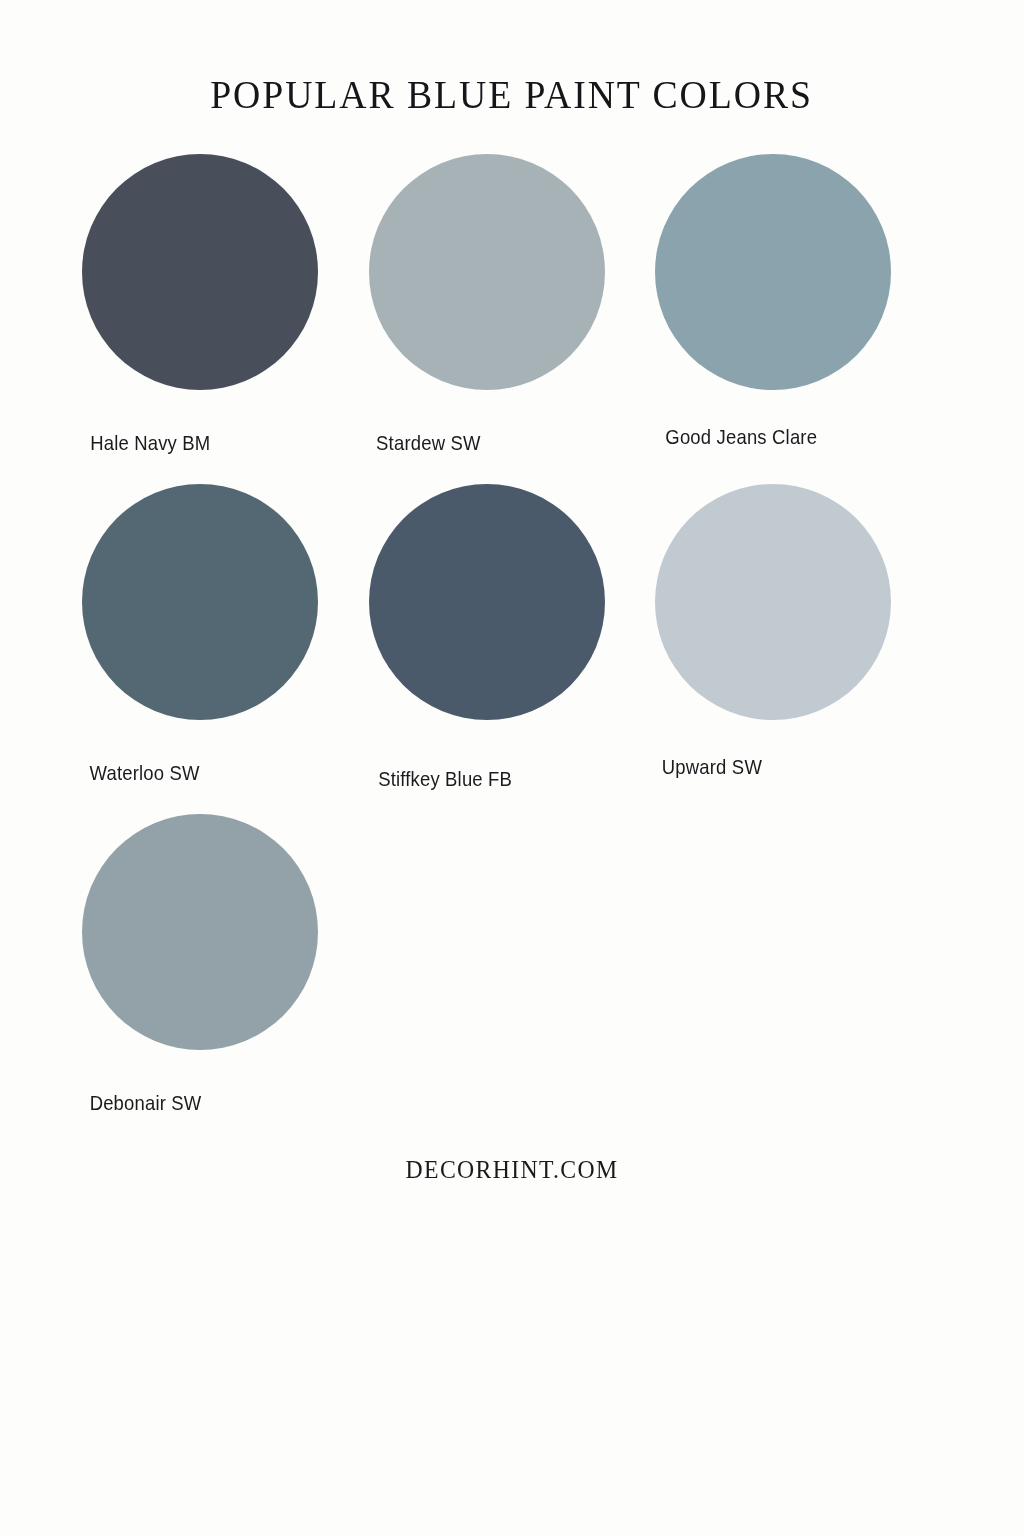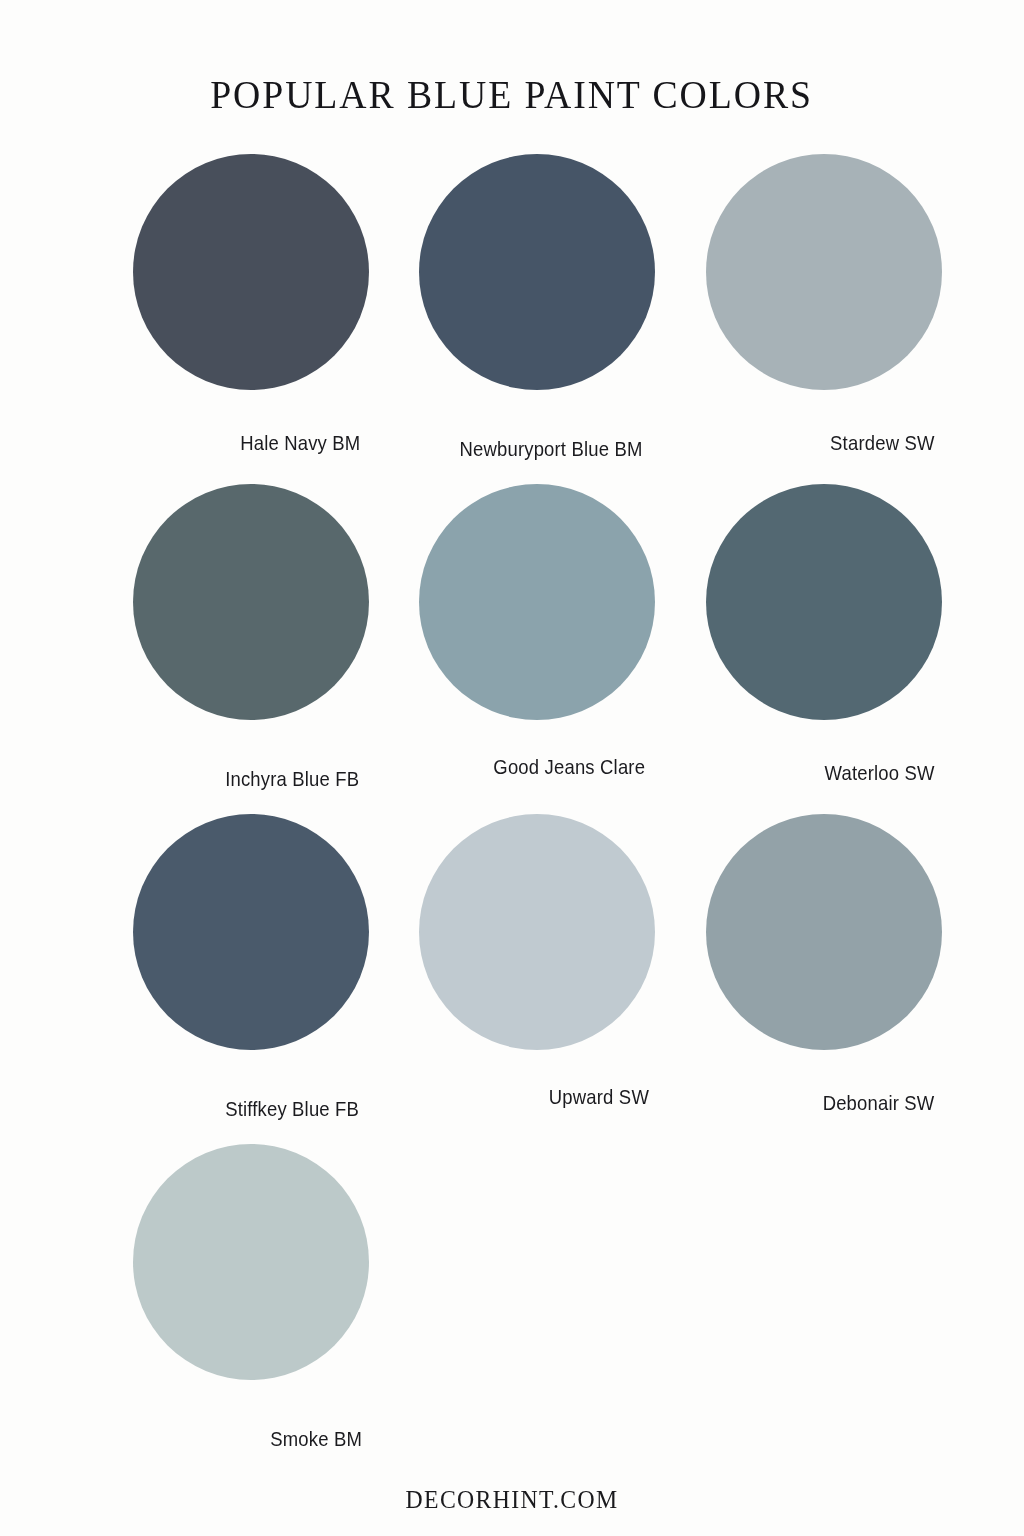--- a/index.html
+++ b/index.html
@@ -45,21 +45,21 @@
     display: grid;
     grid-template-columns: repeat(3, 1fr);
     grid-auto-rows: 330px;
     justify-items: center;
   }
 
   .swatch {
     width: 100%;
     display: flex;
     flex-direction: column;
-    align-items: flex-end;
+    align-items: flex-start;
   }
 
   .swatch-dot {
     width: 236px;
     height: 236px;
     border-radius: 50%;
     flex: 0 0 auto;
   }
 
   .swatch-label {
@@ -96,31 +96,23 @@
 
 <div class="poster">
 
   <h1 class="poster-title">POPULAR BLUE PAINT COLORS</h1>
 
   <div class="swatch-grid">
       <div class="swatch col-1">
         <div class="swatch-dot" style="background: rgb(72, 79, 91);"></div>
         <div class="swatch-label">Hale Navy BM</div>
       </div>
-      <div class="swatch col-2">
-        <div class="swatch-dot" style="background: rgb(70, 85, 103);"></div>
-        <div class="swatch-label">Newburyport Blue BM</div>
-      </div>
       <div class="swatch col-1">
         <div class="swatch-dot" style="background: rgb(167, 178, 183);"></div>
         <div class="swatch-label">Stardew SW</div>
-      </div>
-      <div class="swatch col-2">
-        <div class="swatch-dot" style="background: rgb(88, 104, 108);"></div>
-        <div class="swatch-label">Inchyra Blue FB</div>
       </div>
       <div class="swatch col-3">
         <div class="swatch-dot" style="background: rgb(139, 163, 172);"></div>
         <div class="swatch-label">Good Jeans Clare</div>
       </div>
       <div class="swatch col-1">
         <div class="swatch-dot" style="background: rgb(83, 104, 114);"></div>
         <div class="swatch-label">Waterloo SW</div>
       </div>
       <div class="swatch col-2">
@@ -128,21 +120,17 @@
         <div class="swatch-label">Stiffkey Blue FB</div>
       </div>
       <div class="swatch col-3">
         <div class="swatch-dot" style="background: rgb(192, 202, 208);"></div>
         <div class="swatch-label">Upward SW</div>
       </div>
       <div class="swatch col-1">
         <div class="swatch-dot" style="background: rgb(147, 162, 168);"></div>
         <div class="swatch-label">Debonair SW</div>
       </div>
-      <div class="swatch col-2">
-        <div class="swatch-dot" style="background: rgb(188, 201, 201);"></div>
-        <div class="swatch-label">Smoke BM</div>
-      </div>
     </div>
 
   <div class="poster-footer">DECORHINT.COM</div>
 
 </div>
 
 </body></html>

